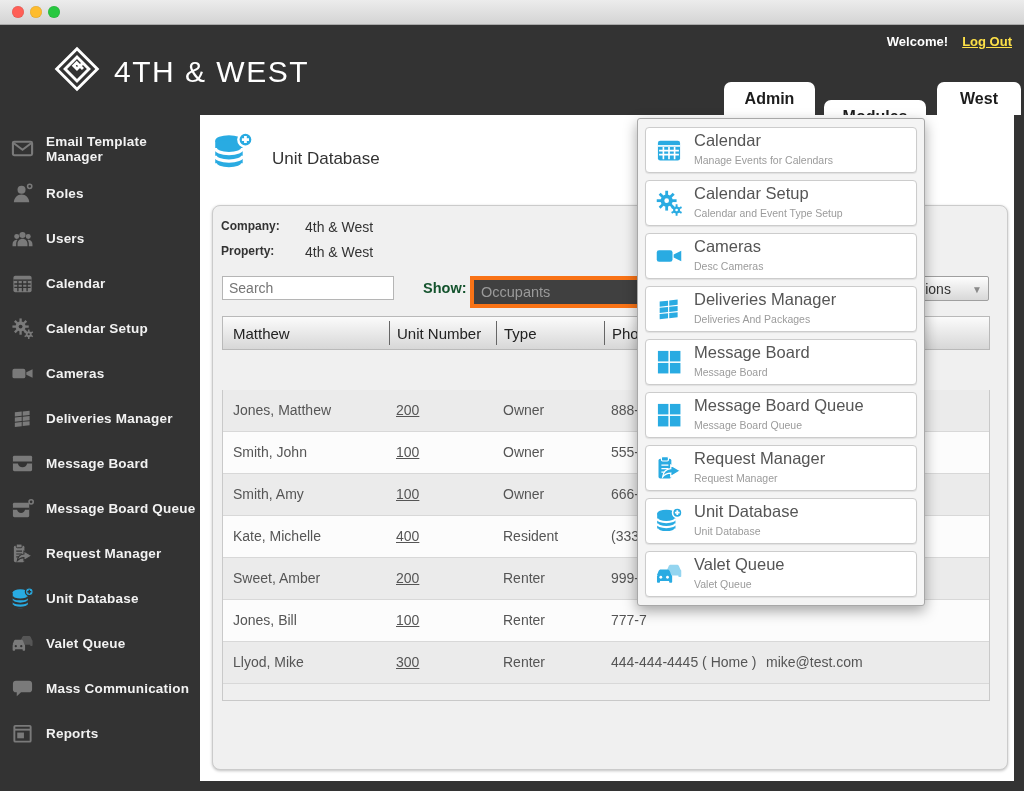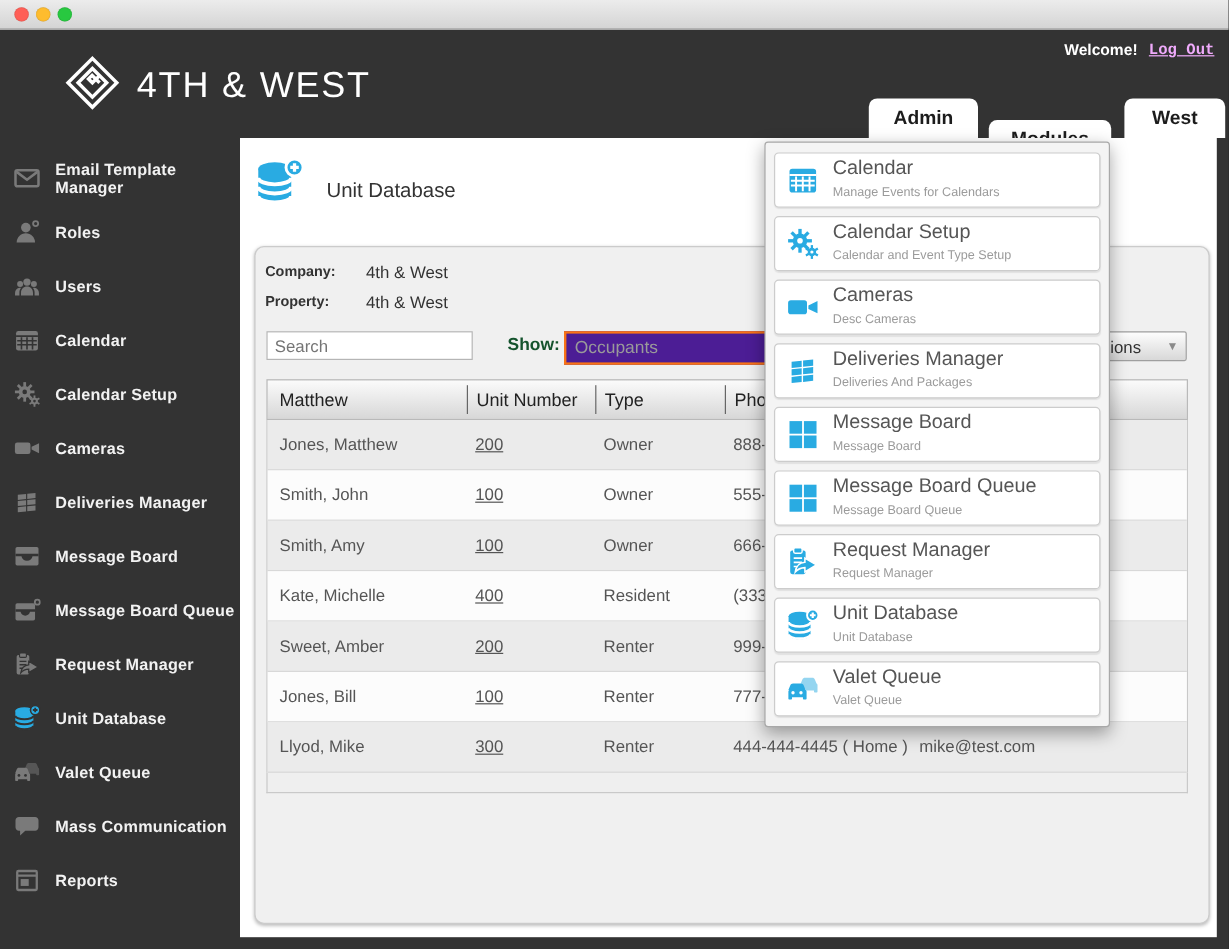--- a/index.html
+++ b/index.html
@@ -10,21 +10,21 @@
             background:linear-gradient(#ececec,#d4d4d4);border-bottom:1px solid #a9a9a9;}
   .light{position:absolute;top:6px;width:12px;height:12px;border-radius:50%;box-shadow:inset 0 0 1px rgba(0,0,0,.3);}
   .light.red{left:12px;background:#ff5f57;}
   .light.yellow{left:30px;background:#febc2e;}
   .light.green{left:48px;background:#28c840;}
   
   .brand-logo{position:absolute;left:54px;top:46px;width:46px;height:46px;}
   .brand-logo svg{width:100%;height:100%;display:block;}
   .brand-name{position:absolute;left:114px;top:55px;font-size:30px;color:#fff;letter-spacing:1.5px;font-weight:400;}
   .welcome{position:absolute;top:34px;right:76px;font-size:13px;font-weight:bold;color:#fff;}
-  .logout{position:absolute;top:34px;right:12px;font-size:13px;font-weight:bold;color:#f0abfc;text-decoration:underline;cursor:pointer;font-family:Liberation Mono, monospace;}
+  .logout{position:absolute;top:34px;right:12px;font-size:13px;font-weight:bold;color:#fde047;text-decoration:underline;cursor:pointer;}
   
   .tab{position:absolute;top:82px;height:33px;background:#fff;border-radius:7px 7px 0 0;
        color:#1c1c1c;font-size:16px;font-weight:bold;text-align:center;line-height:34px;cursor:pointer;}
   .tab.t0{left:724px;width:91px;}
   .tab.t1{left:824px;width:102px;margin-top:18px;}
   .tab.t2{left:937px;width:84px;}
   
   .side-item{position:absolute;left:0;width:200px;height:45px;display:flex;align-items:center;padding-left:11px;box-sizing:border-box;cursor:pointer;}
   .side-icon{width:23px;height:23px;color:#7a7a7a;--icon-bg:#333;flex:0 0 23px;}
   .side-icon svg{width:100%;height:100%;display:block;}
@@ -35,38 +35,38 @@
   .page-icon{position:absolute;left:12px;top:15px;width:42px;height:44px;color:#29abe2;--icon-bg:#fff;}
   .page-icon svg{width:100%;height:100%;display:block;}
   .page-title{position:absolute;left:72px;top:34px;font-size:17px;color:#333;}
   .panel{position:absolute;left:12px;top:90px;width:796px;height:565px;box-sizing:border-box;
          background:#f0f0f0;border:1px solid #cbcbcb;border-radius:8px;box-shadow:0 1px 3px rgba(0,0,0,.25);}
   .kv-label{position:absolute;left:8px;font-size:12px;font-weight:bold;color:#333;}
   .kv-value{position:absolute;left:92px;font-size:14px;color:#333;}
   .search-input{position:absolute;left:9px;top:70px;width:158px;height:22px;border:1px solid #b5b5b5;
                 font-size:14px;padding:0 6px;color:#444;background:#fff;font-family:"Liberation Sans",sans-serif;}
   .show-label{position:absolute;left:210px;top:74px;font-size:14.5px;font-weight:bold;color:#14532d;}
-  .show-select{position:absolute;left:257px;top:70px;width:200px;height:24px;border:2px solid #f97316;background:#4c1d95;
+  .show-select{position:absolute;left:257px;top:70px;width:200px;height:24px;border:4px solid #f97316;background:#404040;
                color:#9a9a9a;font-size:14.5px;line-height:24px;padding-left:7px;box-sizing:content-box;cursor:pointer;}
   .actions-select{position:absolute;left:647px;top:70px;width:129px;height:25px;border:1px solid #9f9f9f;border-radius:2px;
                   background:linear-gradient(#fdfdfd,#d8d8d8);color:#333;font-size:14px;line-height:25px;
                   padding-left:44px;box-sizing:border-box;cursor:pointer;}
   .actions-arrow{position:absolute;right:6px;top:0;color:#8a8a8a;font-size:10px;}
   
   .table{position:absolute;left:9px;top:110px;width:768px;}
   .thead{position:relative;height:34px;background:linear-gradient(#fbfbfb,#d7d7d7);
          border:1px solid #b9b9b9;box-sizing:border-box;}
   .th{position:absolute;top:4px;bottom:4px;line-height:26px;font-size:15px;color:#222;white-space:nowrap;}
   .th.sep{border-left:1px solid #666;}
   .c0{left:0;width:166px;padding-left:10px;box-sizing:border-box;}
   .c1{left:166px;width:107px;padding-left:7px;box-sizing:border-box;}
   .c2{left:273px;width:108px;padding-left:7px;box-sizing:border-box;}
   .c3{left:381px;width:155px;padding-left:7px;box-sizing:border-box;}
   .c4{left:536px;width:232px;padding-left:7px;box-sizing:border-box;}
-  .tbody{border-left:1px solid #c9c9c9;border-right:1px solid #c9c9c9;}
+  .tbody{border-left:1px solid #c9c9c9;border-right:1px solid #c9c9c9;margin-top:40px;}
   .row{position:relative;height:41px;border-bottom:1px solid #d8d8d8;font-size:14px;color:#555;background:#fcfcfc;}
   .row.alt{background:#ebebeb;}
   .cell{position:absolute;top:0;line-height:41px;white-space:nowrap;}
   .unit-link{text-decoration:underline;cursor:pointer;}
   .empty-strip{height:16px;background:#efefef;border:1px solid #c9c9c9;border-top:none;}
   
   .menu{position:absolute;left:637px;top:118px;width:288px;height:488px;box-sizing:border-box;
         background:#f4f4f4;border:1px solid #a8a8a8;border-radius:3px;box-shadow:0 5px 14px rgba(0,0,0,.35);z-index:10;}
   .menu-item{position:absolute;left:7px;width:272px;height:46px;background:#fff;border:1px solid #ccc;
              border-radius:4px;box-shadow:0 1px 1px rgba(0,0,0,.08);box-sizing:border-box;cursor:pointer;}

